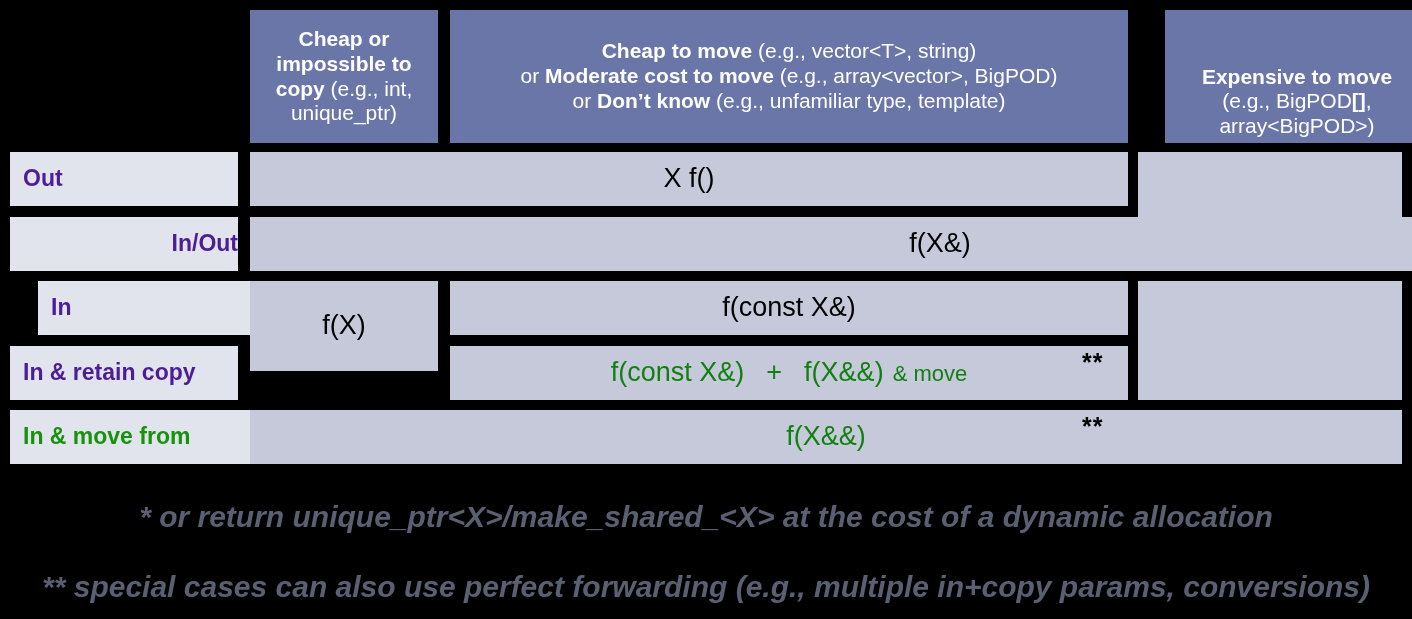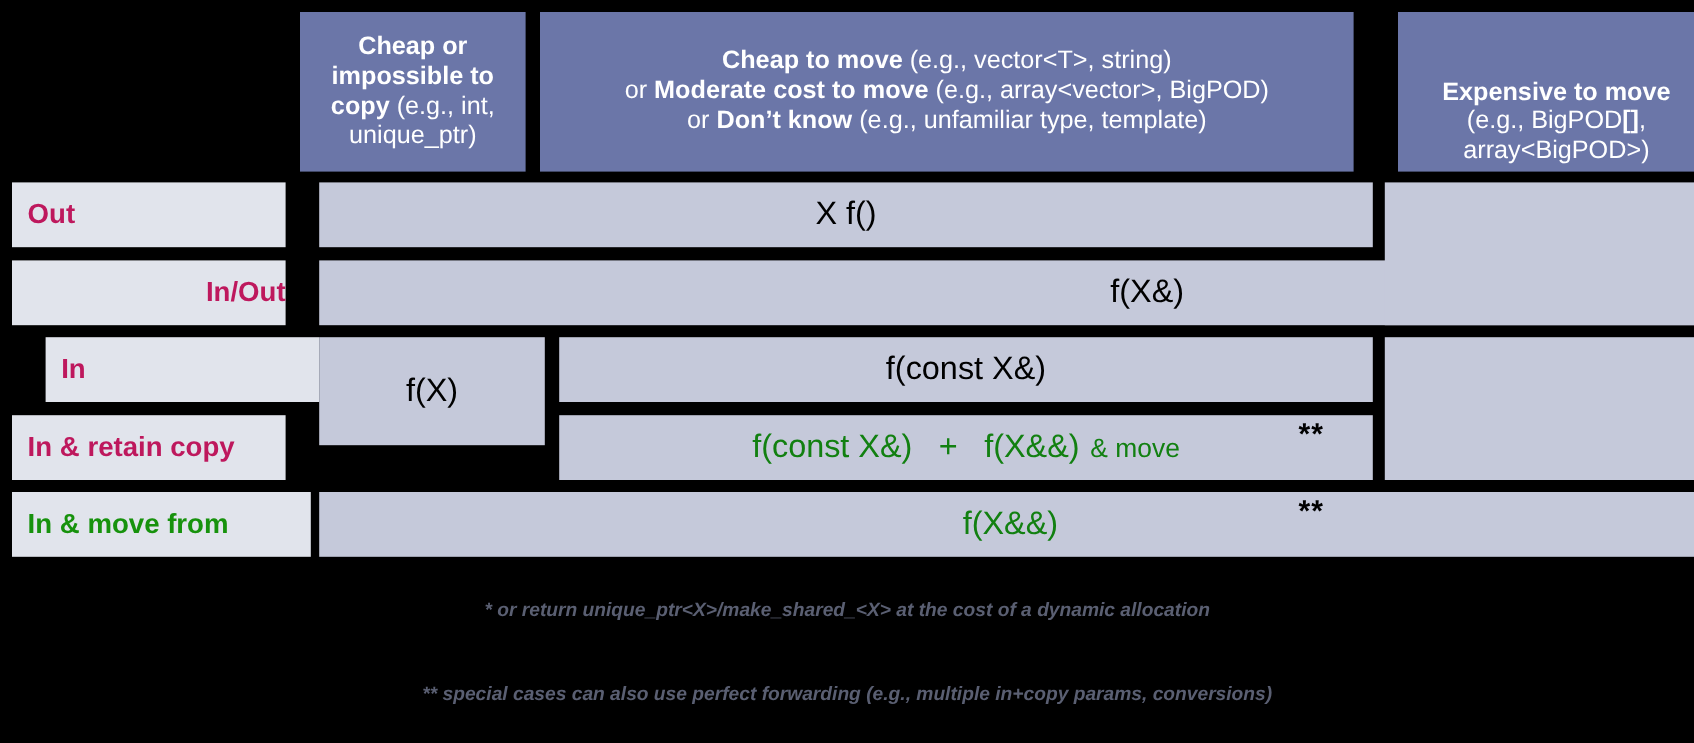--- a/index.html
+++ b/index.html
@@ -37,36 +37,35 @@
     color: #ffffff;
     font-size: 21px;
     font-weight: 400;
     padding: 4px 8px;
   }
   .hdr b { font-weight: 700; }
 
   
   .rowlabel {
     background: #e1e4ec;
-    color: #be185d;
+    color: #4c1d95;
     font-size: 23px;
     font-weight: 700;
     justify-content: flex-start;
     text-align: left;
     padding-left: 13px;
   }
   .rowlabel.green { color: #17920d; }
 
   
   .cell {
     background: #c5c9da;
     color: #000000;
     font-size: 27px;
     font-weight: 400;
-    margin-left: 16px;
   }
   .cell.green { color: #128011; }
 
   .cell-inner {
     display: flex;
     align-items: baseline;
     justify-content: center;
     gap: 0;
   }
   .plus { padding: 0 22px; color: #128011; }
@@ -85,21 +84,21 @@
     letter-spacing: 1px;
     line-height: 1;
   }
 
   
   .footnote {
     position: absolute;
     color: #5a5f72;
     font-style: italic;
     font-weight: 700;
-    font-size: 16px;
+    font-size: 30px;
     white-space: nowrap;
     text-align: center;
     width: 100%;
     left: 0;
   }
 </style>
 </head>
 <body>
 
 <div id="sheet">

